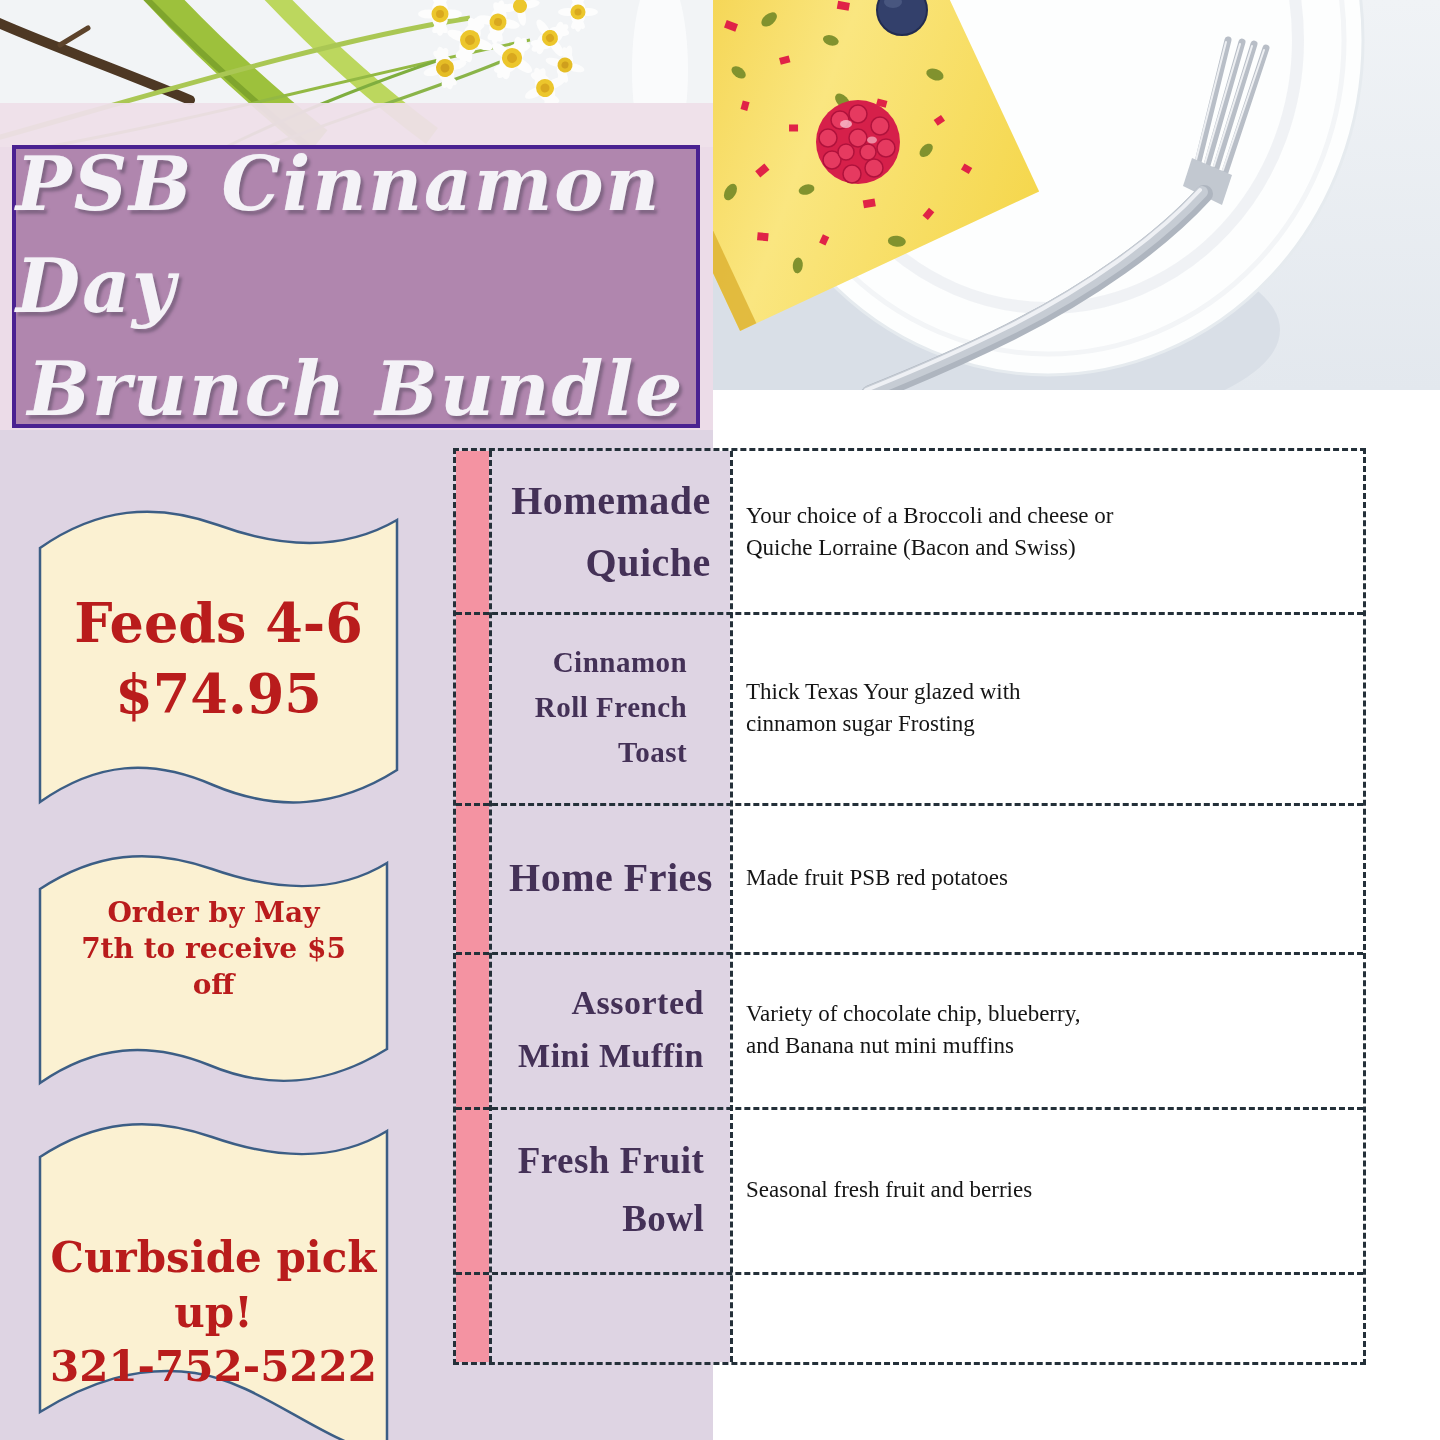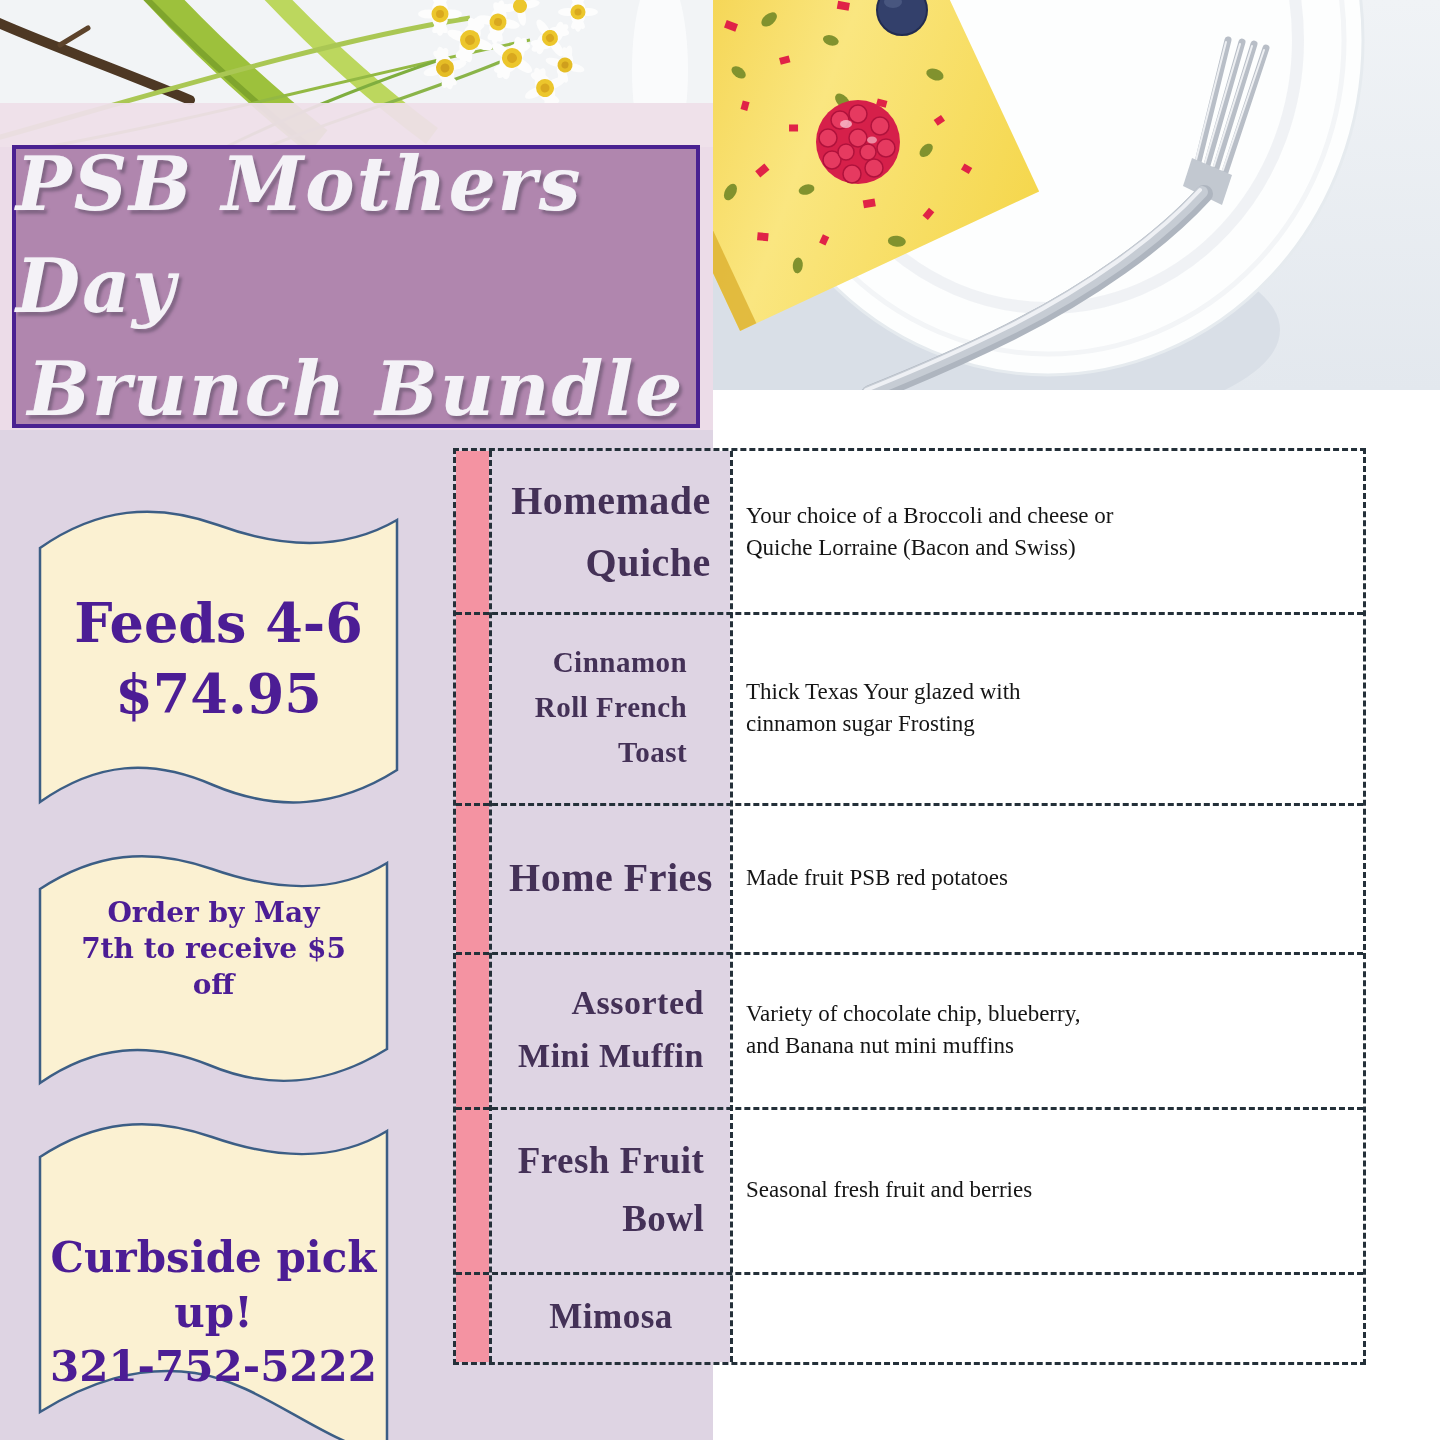--- a/index.html
+++ b/index.html
@@ -19,21 +19,21 @@
             background:#b086ae; border:4px solid #4a2191;
             display:flex; flex-direction:column; align-items:center; justify-content:center; }
   .banner .line { font-family:"DejaVu Serif", serif; font-style:italic; font-weight:bold;
                   font-size:74px; line-height:1.38; color:#f4f2f7; letter-spacing:2px;
                   text-shadow:3px 4px 3px rgba(104,84,110,.65), 0 0 1px #cdbfd4; }
 
   
   .promo { position:absolute; }
   .promo svg { position:absolute; inset:0; }
   .promo .ptext { position:absolute; left:0; right:0; text-align:center;
-                  font-family:"DejaVu Serif", serif; font-weight:bold; color:#4c1d95; }
+                  font-family:"DejaVu Serif", serif; font-weight:bold; color:#b91c1c; }
   .promo .ptext div { white-space:nowrap; }
   .promo1 { left:37px; top:498px; width:363px; height:318px; }
   .promo1 .ptext { top:90px; font-size:54px; line-height:1.32; }
   .promo2 { left:37px; top:845px; width:353px; height:248px; }
   .promo2 .ptext { top:50px; font-size:28px; line-height:1.28; }
   .promo3 { left:37px; top:1115px; width:353px; height:362px; }
   .promo3 .ptext { top:116px; font-size:42px; line-height:1.30; }
 
   
   .menu { position:absolute; left:453px; top:448px; width:913px; height:917px;
@@ -308,21 +308,21 @@
     <path d="M1204,194 C1160,242 1090,292 1010,332 C950,362 900,382 870,394" fill="none" stroke="#aeb5bf" stroke-width="18" stroke-linecap="round"></path>
     <path d="M1202,192 C1158,240 1088,290 1008,330 C948,360 898,380 868,392" fill="none" stroke="#c6ccd4" stroke-width="12" stroke-linecap="round"></path>
     <path d="M1200,190 C1156,238 1086,288 1006,328 C946,358 896,378 866,390" fill="none" stroke="#eef0f4" stroke-width="4" stroke-linecap="round"></path>
   </g>
 </svg>
 
 <div class="banner-surround"></div>
 <div class="left-panel"></div>
 
 <div class="banner">
-  <div class="line">PSB Mothers Day</div>
+  <div class="line">PSB Cinnamon Day</div>
   <div class="line">Brunch Bundle</div>
 </div>
 
 <div class="promo promo1">
   <svg viewBox="0 0 363 318">
     <path d="M3,50 C60,10 118,4 181,27 C244,50 305,54 360,22 L360,272 C300,310 240,314 176,287 C114,260 60,264 3,304 Z" fill="#fbf1d2" stroke="#3c5e85" stroke-width="2.5"></path>
   </svg>
   <div class="ptext">
     <div>Feeds 4-6</div>
     <div>$74.95</div>
@@ -379,14 +379,13 @@
 
   <div class="mcell mname rt3 fs3">Assorted
 Mini Muffin</div>
   <div class="mcell mdesc rt3">Variety of chocolate chip, blueberry,
 and Banana nut mini muffins</div>
 
   <div class="mcell mname rt4 fs4">Fresh Fruit
 Bowl</div>
   <div class="mcell mdesc rt4">Seasonal fresh fruit and berries</div>
 
-  <div class="mcell mname rt5 fs5">Mimosa</div>
 </div>
 
 </body></html>

